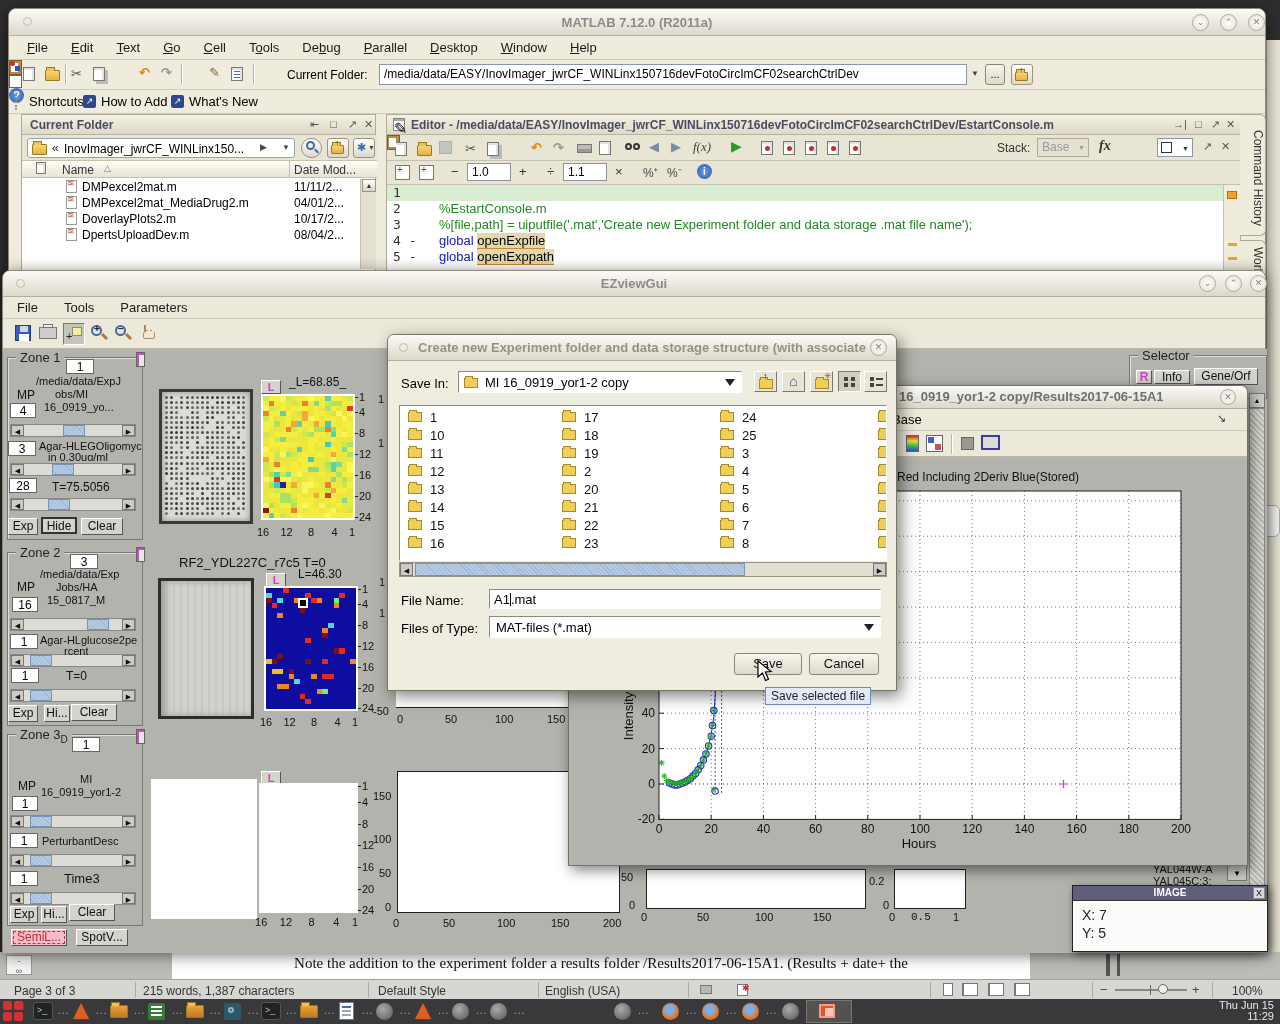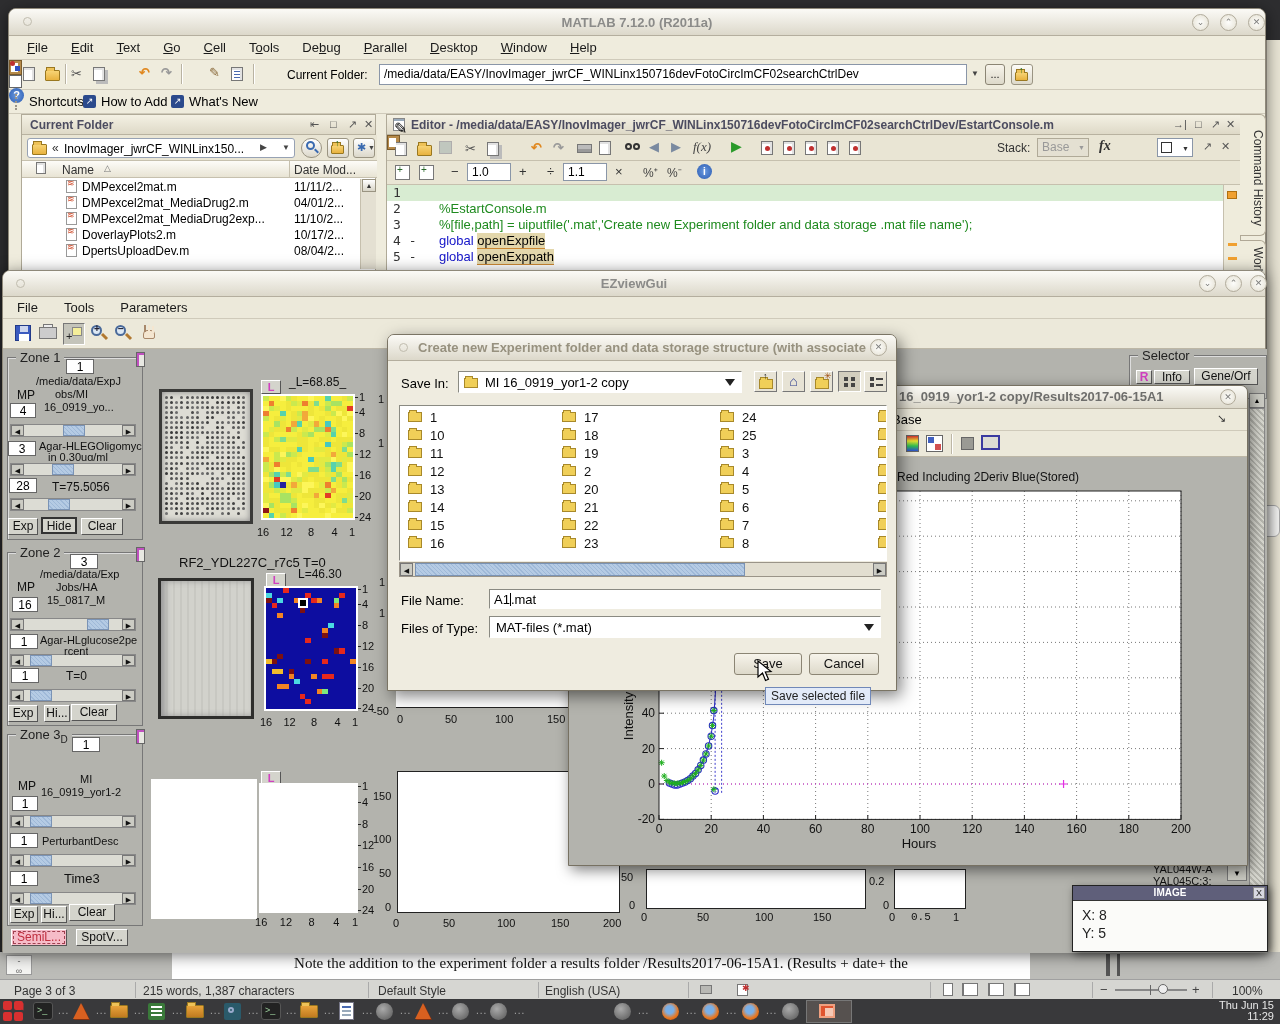--- a/index.html
+++ b/index.html
@@ -150,25 +150,20 @@
     <div class="abs" id="cf-rows" style="left:0;top:64px;width:338px;height:90px;background:#fff;font-size:12px">
         <div class="cfrow">
           <div class="icm" style="left: 44px; top: 1px;"></div>
           <span style="position: absolute; left: 60px; top: 1px; white-space: nowrap;">DMPexcel2mat.m</span>
           <span style="position: absolute; left: 272px; top: 1px; white-space: nowrap;">11/11/2...</span>
         </div>
         <div class="cfrow">
           <div class="icm" style="left: 44px; top: 1px;"></div>
           <span style="position: absolute; left: 60px; top: 1px; white-space: nowrap;">DMPexcel2mat_MediaDrug2.m</span>
           <span style="position: absolute; left: 272px; top: 1px; white-space: nowrap;">04/01/2...</span>
-        </div>
-        <div class="cfrow">
-          <div class="icm" style="left: 44px; top: 1px;"></div>
-          <span style="position: absolute; left: 60px; top: 1px; white-space: nowrap;">DMPexcel2mat_MediaDrug2exp...</span>
-          <span style="position: absolute; left: 272px; top: 1px; white-space: nowrap;">11/10/2...</span>
         </div>
         <div class="cfrow">
           <div class="icm" style="left: 44px; top: 1px;"></div>
           <span style="position: absolute; left: 60px; top: 1px; white-space: nowrap;">DoverlayPlots2.m</span>
           <span style="position: absolute; left: 272px; top: 1px; white-space: nowrap;">10/17/2...</span>
         </div>
         <div class="cfrow">
           <div class="icm" style="left: 44px; top: 1px;"></div>
           <span style="position: absolute; left: 60px; top: 1px; white-space: nowrap;">DpertsUploadDev.m</span>
           <span style="position: absolute; left: 272px; top: 1px; white-space: nowrap;">08/04/2...</span>
@@ -1858,21 +1853,21 @@
       <text x="300" y="362" text-anchor="middle" font-size="13" fill="#111" font-family="DejaVu Sans">Hours</text>
       <text x="0" y="0" text-anchor="middle" font-size="13" fill="#111" font-family="DejaVu Sans" transform="translate(14,230) rotate(-90)">Intensity</text>
     </svg>
 </div>
 
 <div class="abs" style="left:1072px;top:885px;width:196px;height:67px;background:#fbfbf9;border:1px solid #222;box-shadow:2px 3px 8px rgba(0,0,0,.5)">
   <div class="abs" style="left:0;top:0;width:100%;height:15px;background:#5f5f7a;border-bottom:1px solid #333">
     <span style="display:block;text-align:center;color:#fff;font-weight:bold;font-size:10px;padding-top:1px">IMAGE</span>
     <span class="abs" style="right:2px;top:1px;width:12px;height:12px;background:#d8d8e0;border:1px solid #888;font-size:9px;line-height:11px;text-align:center;color:#222">X</span>
   </div>
-  <div class="abs" style="left:9px;top:21px;font-size:14px;color:#222">X: 8</div>
+  <div class="abs" style="left:9px;top:21px;font-size:14px;color:#222">X: 7</div>
   <div class="abs" style="left:9px;top:39px;font-size:14px;color:#222">Y: 5</div>
 </div>
 
 <div class="abs" id="taskbar" style="left:0;top:999px;width:1280px;height:25px;background:#39393b">
   <div class="abs" style="right:6px;top:1px;text-align:right;color:#e8e8e8;font-size:11px;line-height:11px">
     <div>Thu Jun 15</div>
     <div>11:29</div>
   </div>
 <div style="position: absolute; left: 3px; top: 2px; width: 24px; height: 21px;">
       <div style="position: absolute; left: 0px; top: 0px; width: 9px; height: 9px; background: rgb(216, 48, 48); border-radius: 2px;"></div>

